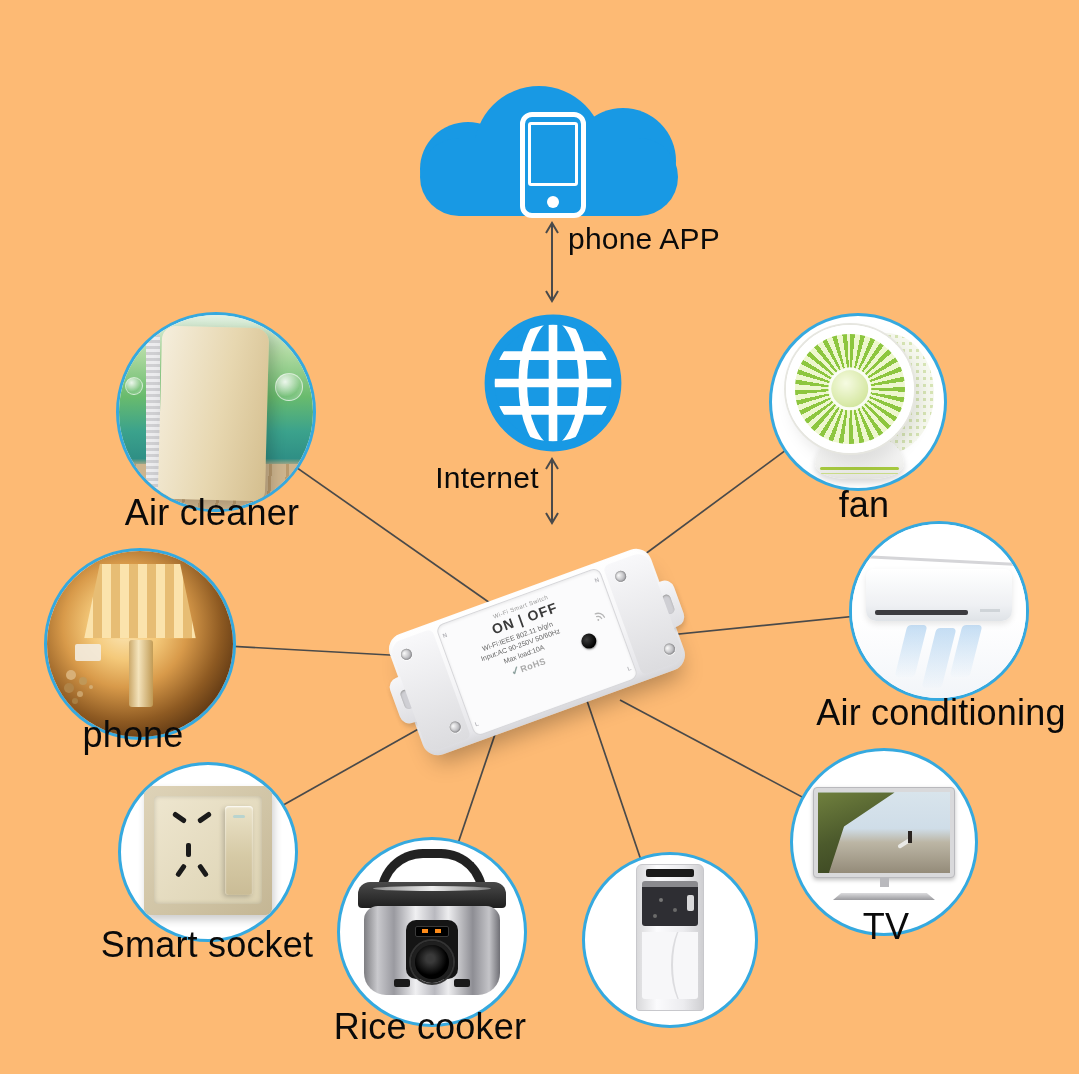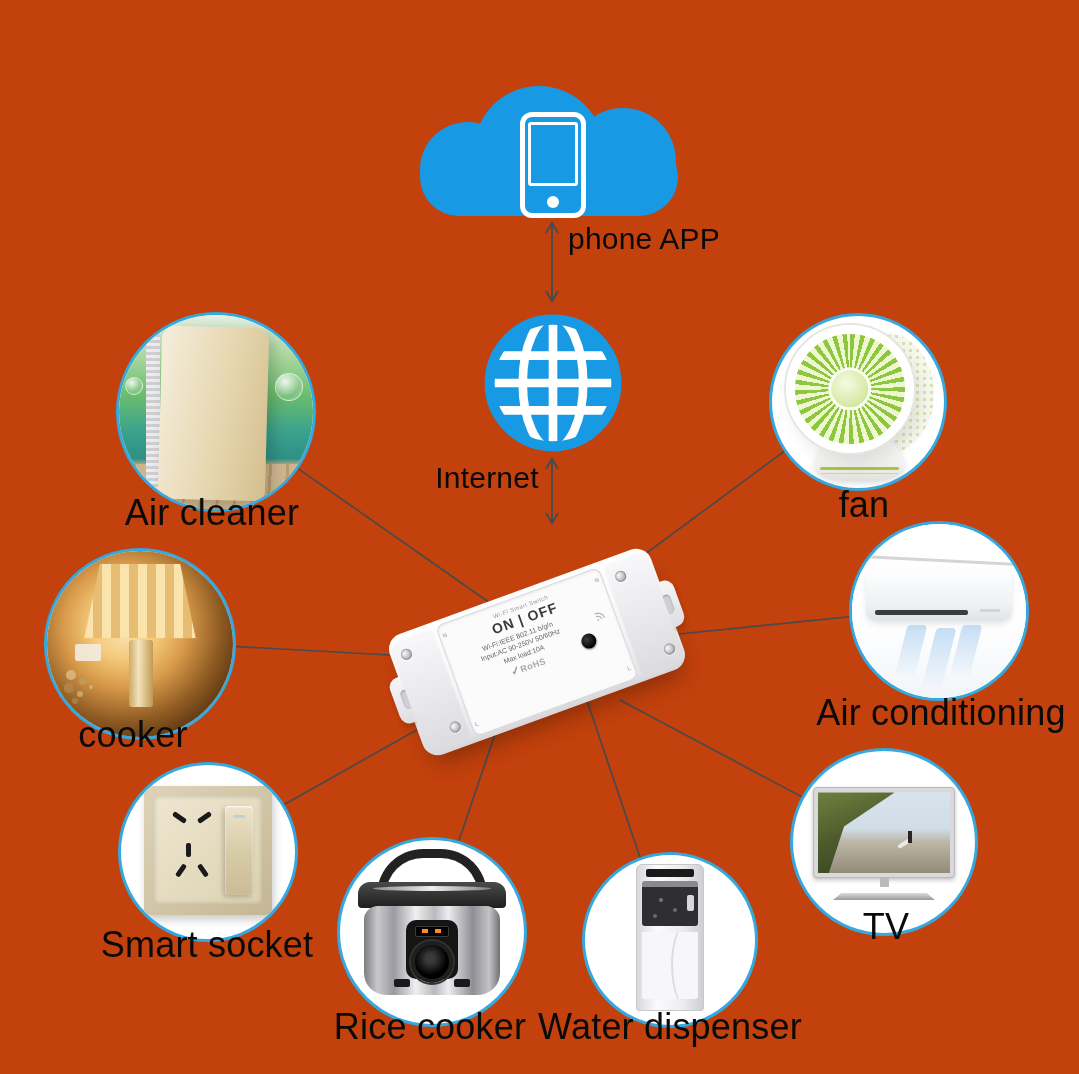--- a/index.html
+++ b/index.html
@@ -1,16 +1,16 @@
 <!DOCTYPE html>
 <html><head>
 <meta charset="utf-8">
 <style>
   html,body{margin:0;padding:0;background:#fff;}
-  .stage{position:relative;width:1079px;height:1074px;background:#c2410c;overflow:hidden;
+  .stage{position:relative;width:1079px;height:1074px;background:#fdba74;overflow:hidden;
          font-family:"Liberation Sans", sans-serif;color:#000;}
   
   .wires{position:absolute;left:0;top:0;z-index:1;}
   
   .lbl{position:absolute;z-index:4;font-size:36px;letter-spacing:.2px;white-space:nowrap;
        transform:translateX(-50%);color:#0a0a0a;}
   .lbl.left{transform:none;}
   
   .cloud{position:absolute;left:420px;top:86px;width:258px;height:130px;z-index:2;}
   .cloud .puff{position:absolute;border-radius:50%;background:#1899E4;}
@@ -260,21 +260,21 @@
   </div>
   <div class="lbl" style="left:864px;top:484px;">fan</div>
 
   <div class="circ c-light">
     <div class="li-bg"></div>
     <div class="li-switch"></div>
     <div class="li-flowers"></div>
     <div class="li-stand"></div>
     <div class="li-shade"></div>
   </div>
-  <div class="lbl" style="left:133px;top:714px;">cooker</div>
+  <div class="lbl" style="left:133px;top:714px;">phone</div>
 
   <div class="circ c-ac">
     <div class="ac-bg"></div>
     <div class="ac-ceiling"></div>
     <div class="ac-unit">
       <div class="ac-slot"></div>
       <div class="ac-led"></div>
     </div>
     <div class="ac-draft d1"></div>
     <div class="ac-draft d2"></div>
@@ -332,15 +332,14 @@
       <div class="wd-grille"></div>
       <div class="wd-panel">
         <div class="wd-faucet"></div>
         <div class="wd-dot"></div>
       </div>
       <div class="wd-door">
           <div class="wd-seam"></div>
         </div>
     </div>
   </div>
-  <div class="lbl" style="left:670px;top:1006px;">Water dispenser</div>
 
 </div>
 
 </body></html>

